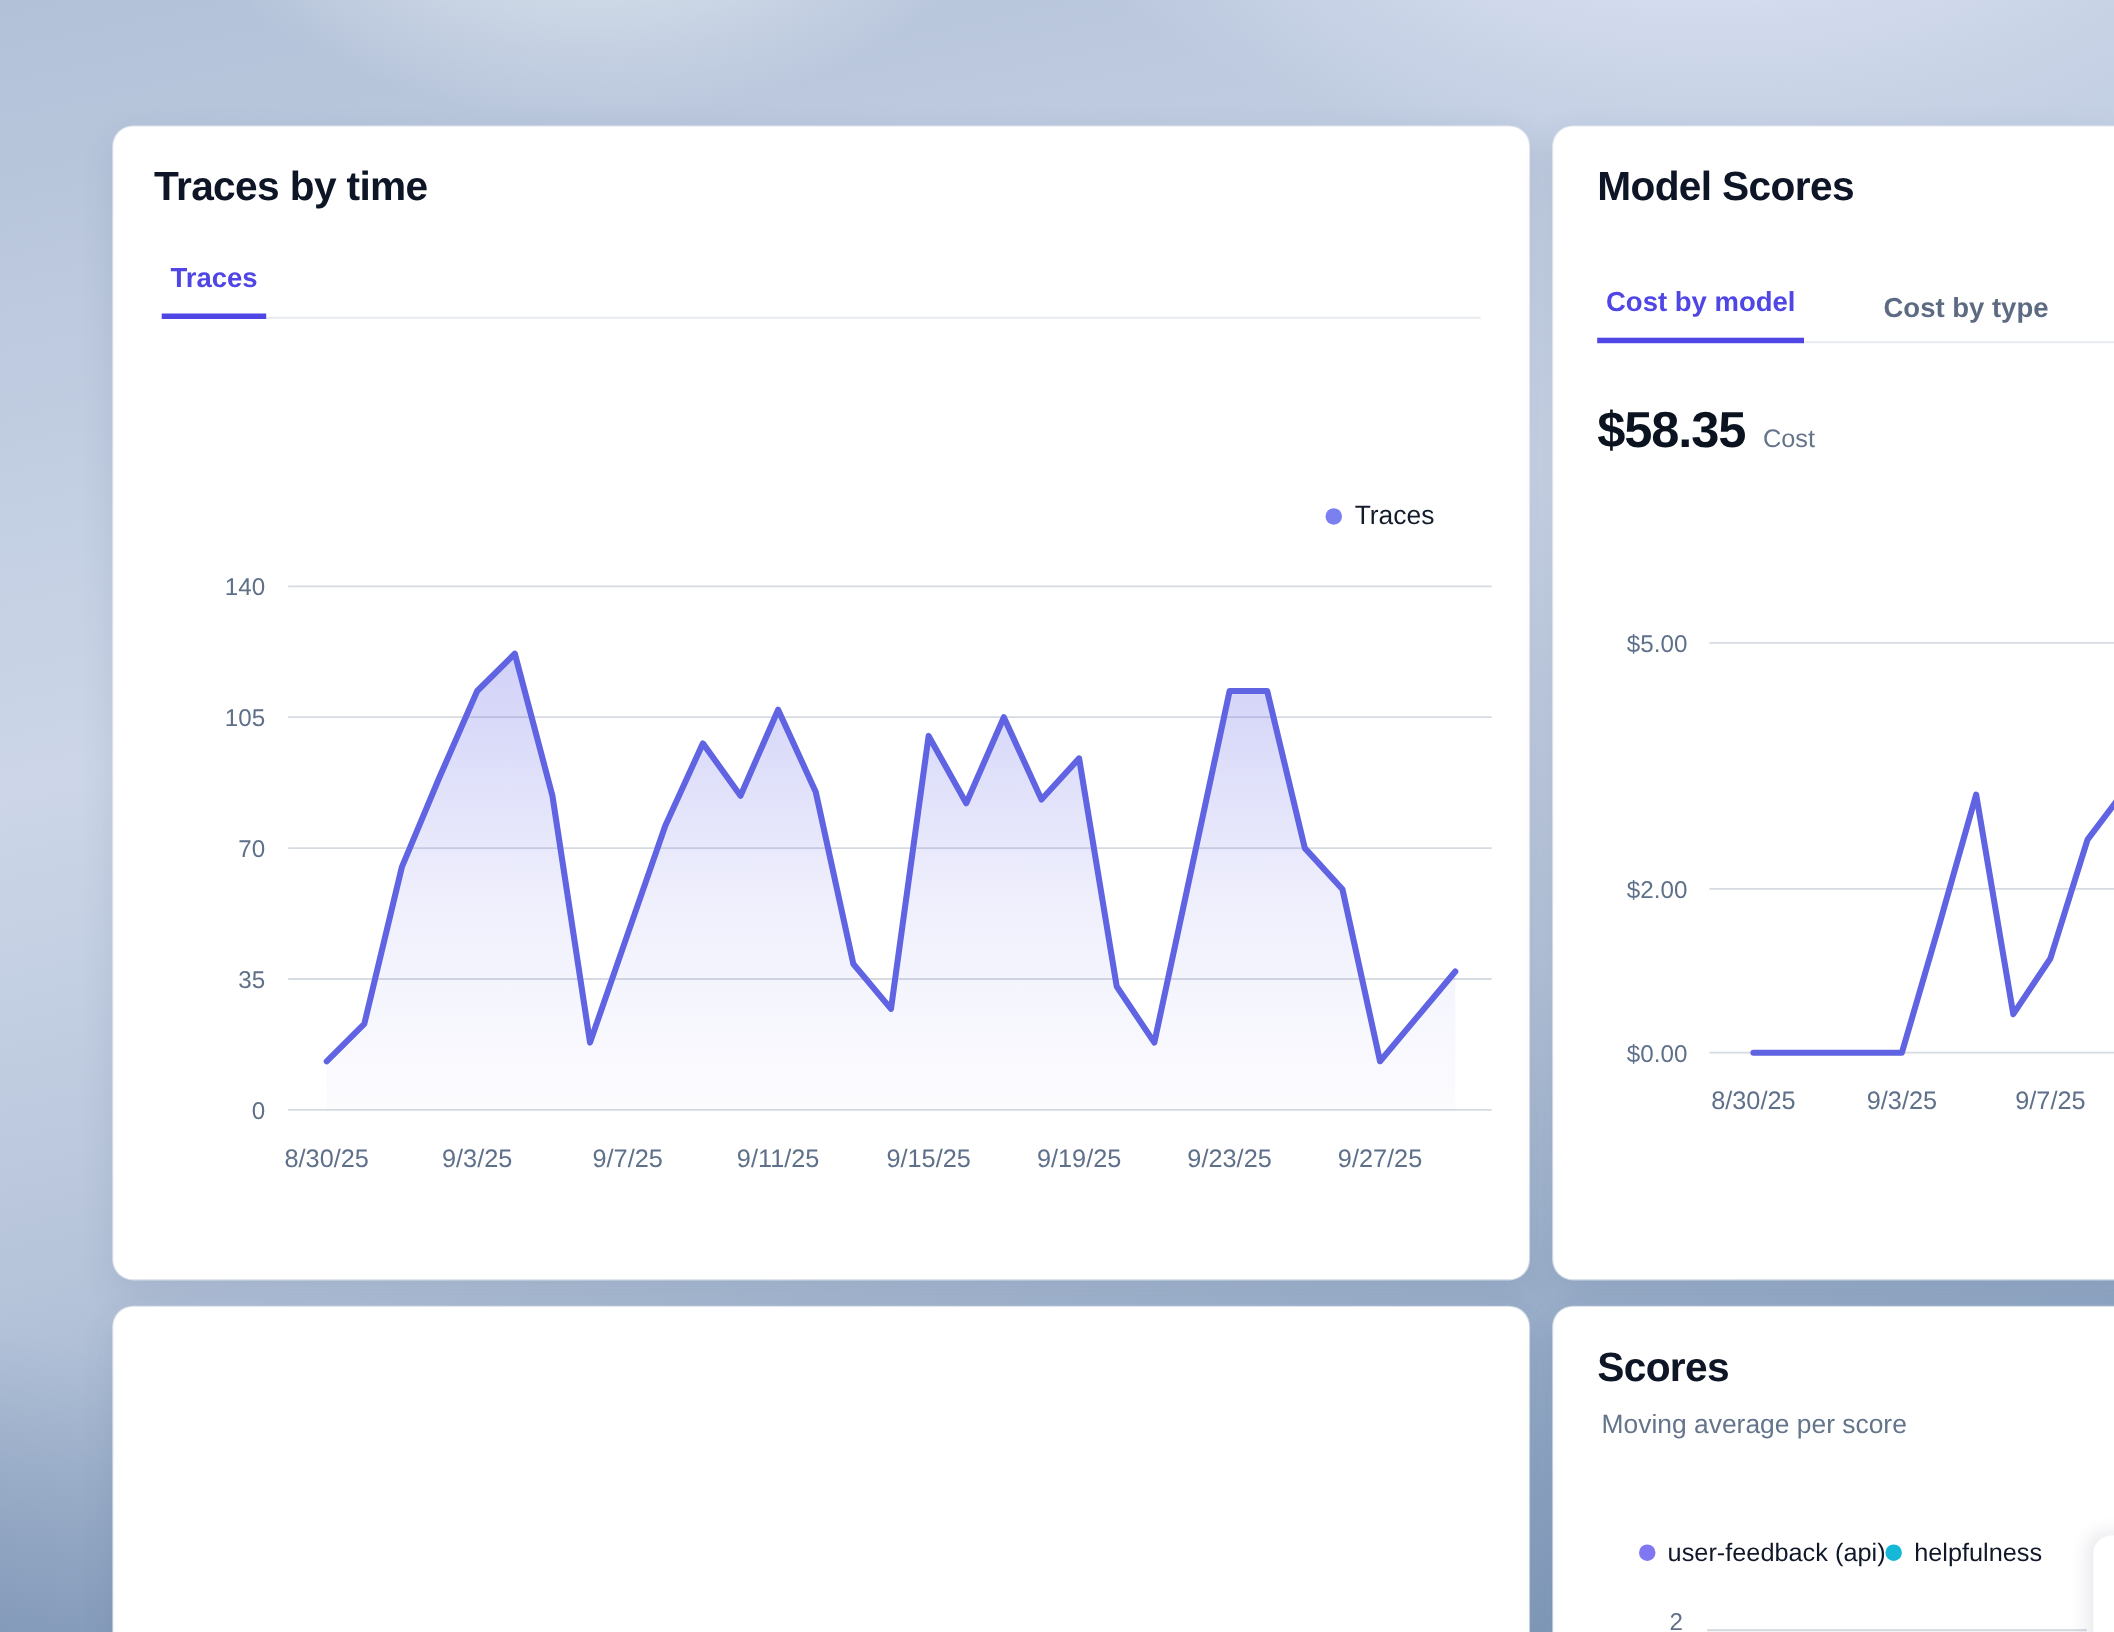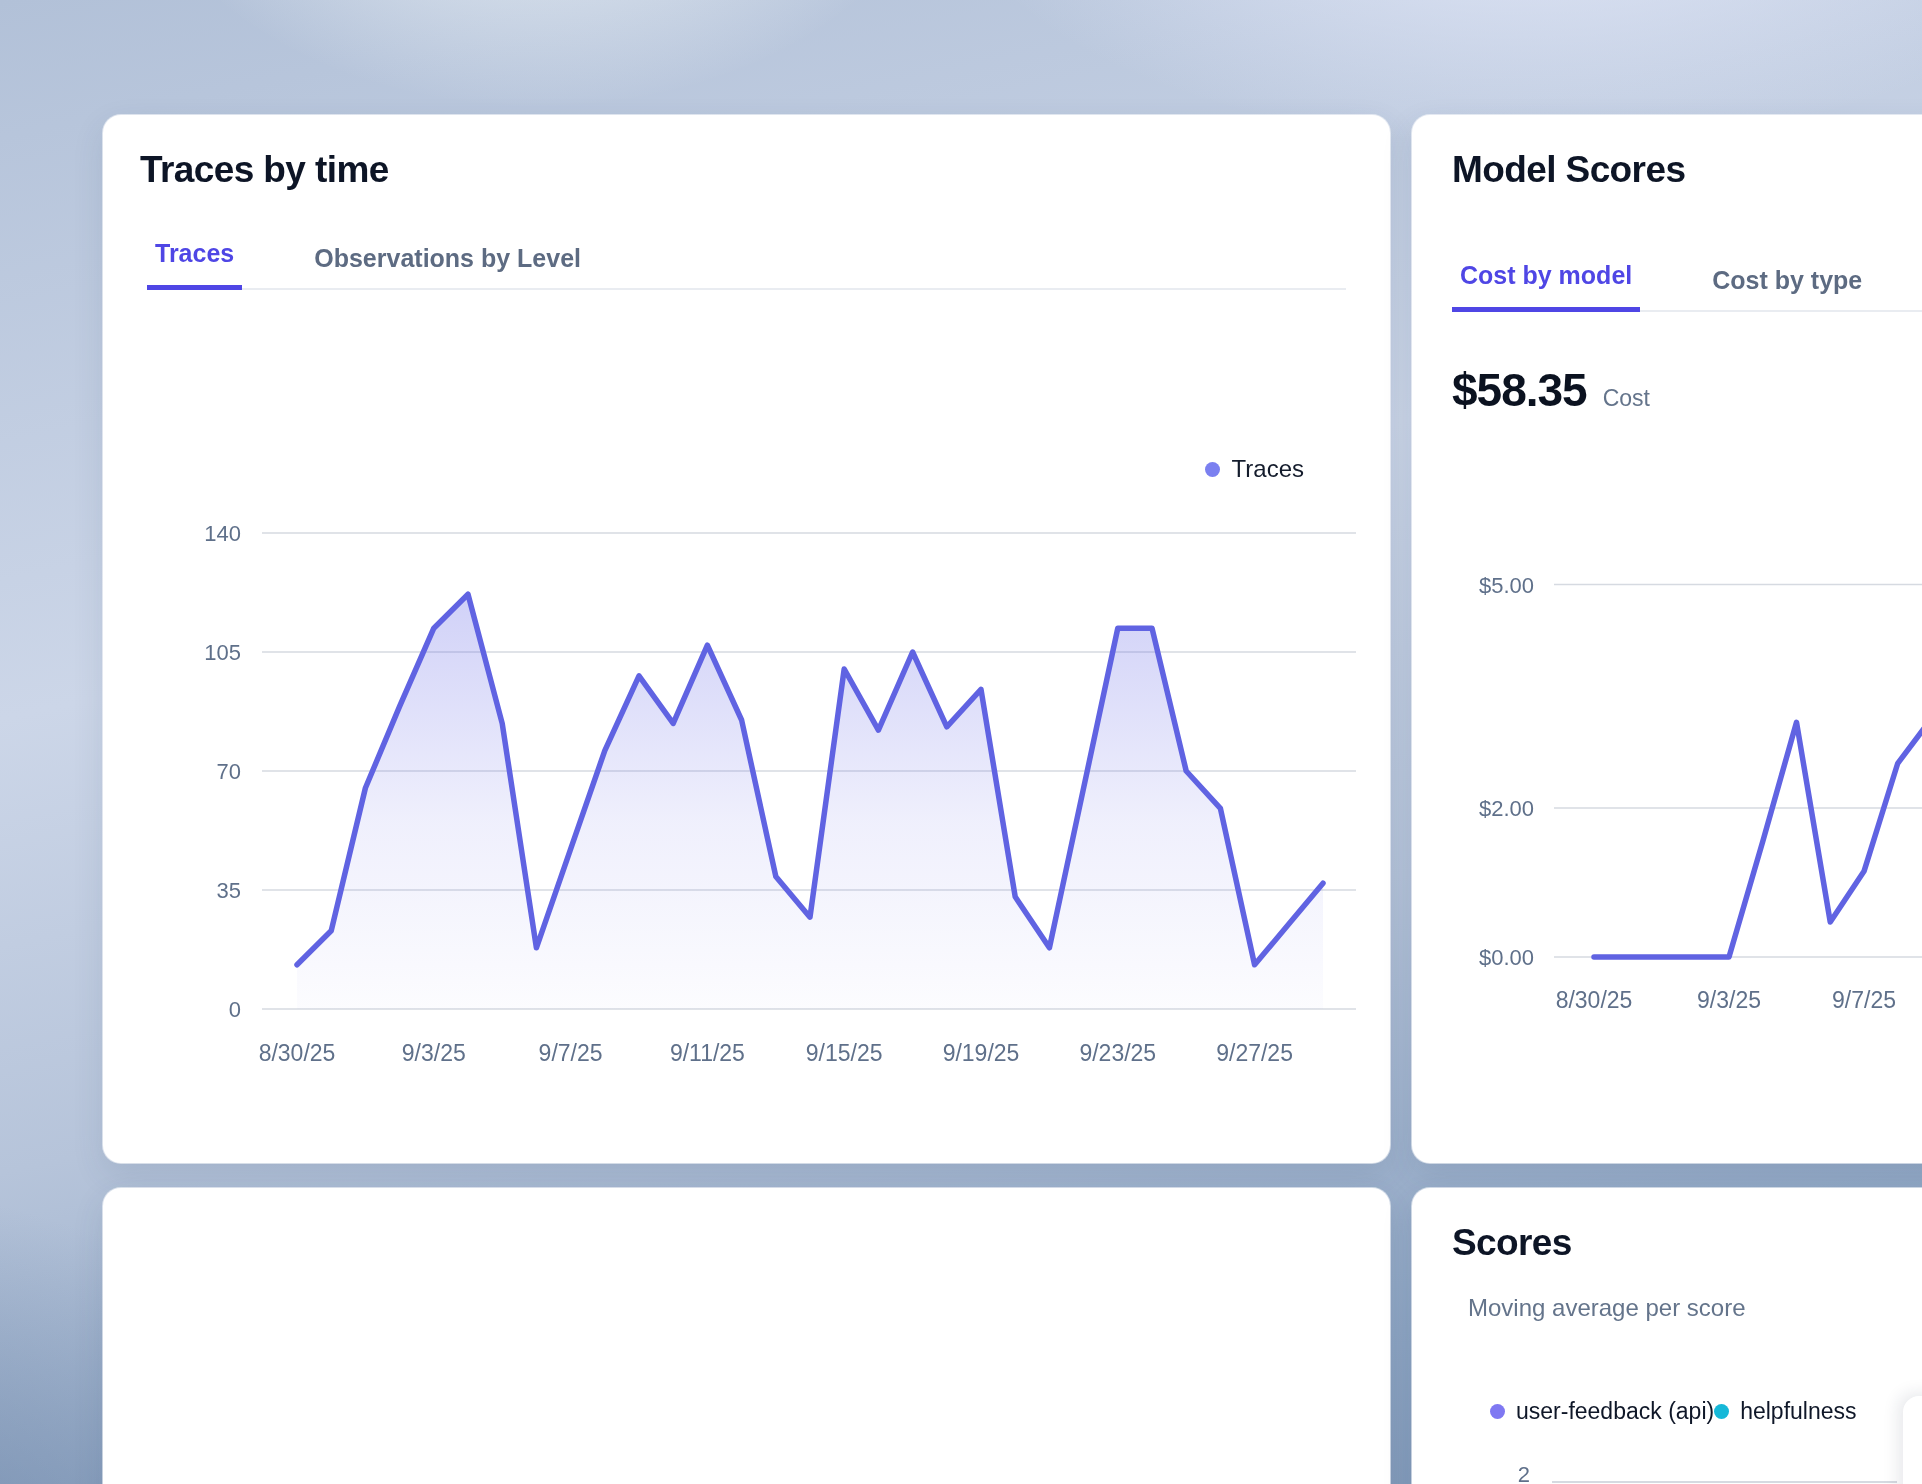--- a/index.html
+++ b/index.html
@@ -49,21 +49,21 @@
   .metric .value{font-size:46px;font-weight:700;color:#0b1220;letter-spacing:-1px;}
   .metric .caption{font-size:23px;color:#64748b;margin-left:16px;font-weight:400;}
 
   .legend-row{position:absolute;display:flex;align-items:center;gap:12px;}
   #card-traces .legend-row{top:340px;right:86px;}
   .legend-row .lg-label{font-size:24px;color:#141c2c;}
   .dot{width:15px;height:15px;border-radius:50%;display:inline-block;flex:0 0 auto;}
 
   .chart-svg{position:absolute;left:0;top:0;}
 
-  .subtitle{position:absolute;left:40px;top:90px;margin:16px;font-size:24px;color:#64748b;font-weight:400;}
+  .subtitle{position:absolute;left:40px;top:90px;margin:4px;font-size:24px;color:#64748b;font-weight:400;}
 
   #scores-legend{position:absolute;left:78px;top:210px;display:flex;align-items:center;}
   #scores-legend .item{display:flex;align-items:center;gap:11px;white-space:nowrap;}
   #scores-legend .lg-label{font-size:23px;color:#0f1728;}
 
   #scores-ytick{position:absolute;left:40px;top:274px;width:78px;text-align:right;
     font-size:22px;color:#5f708a;}
   #scores-gridline{position:absolute;left:140px;top:293px;width:345px;height:2px;background:#d6dae1;}
 
   .corner-overlay{
@@ -72,21 +72,20 @@
   }
   svg text{font-family:"Liberation Sans",sans-serif;}
 </style>
 </head>
 <body>
 
 <section class="card pad-l" id="card-traces">
   <h2>Traces by time</h2>
   <div class="tabs">
     <span class="tab active">Traces</span>
-    <span class="tab">Observations by Level</span>
   </div>
   <div class="legend-row">
     <span class="dot" style="background: rgb(123, 128, 240);"></span>
     <span class="lg-label">Traces</span>
   </div>
   <svg id="svg-traces" class="chart-svg" width="1287" height="1048" viewBox="0 0 1287 1048">
     <defs>
       <linearGradient id="gTraces" x1="0" y1="0" x2="0" y2="1">
         <stop offset="0%" stop-color="#6366e6" stop-opacity="0.30"></stop>
         <stop offset="55%" stop-color="#6366e6" stop-opacity="0.10"></stop>

